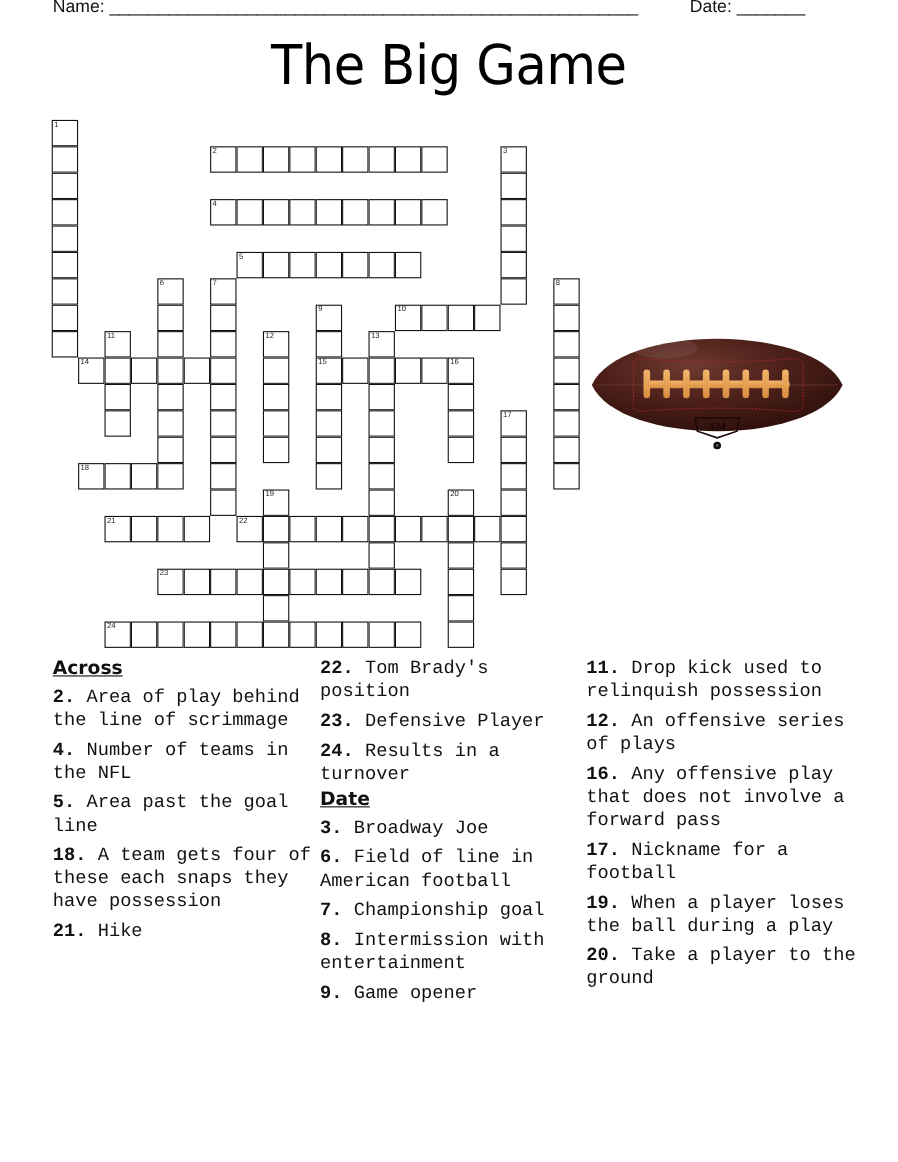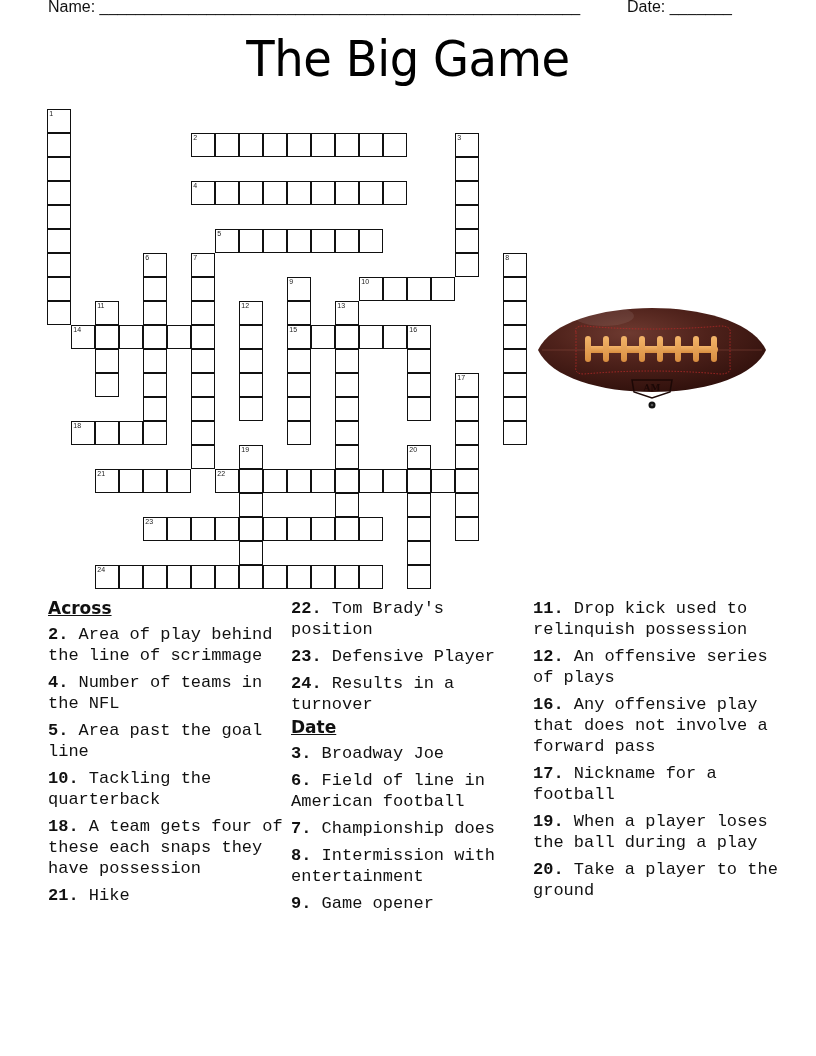--- a/index.html
+++ b/index.html
@@ -269,33 +269,32 @@
     <circle cx="118" cy="119" r="3.5" fill="#111"></circle>
     <circle cx="118" cy="119" r="1.3" fill="#555"></circle>
   </svg>
 </div>
 
 <div class="clues col1">
   <span class="head">Across</span>
   <span class="clue"><b>2.</b> <span>Area of play behind the line of scrimmage</span></span>
   <span class="clue"><b>4.</b> <span>Number of teams in the NFL</span></span>
   <span class="clue"><b>5.</b> <span>Area past the goal line</span></span>
-  <span class="clue"><b>10.</b> <span>Tackling the quarterback</span></span>
   <span class="clue"><b>18.</b> <span>A team gets four of these each snaps they have possession</span></span>
   <span class="clue"><b>21.</b> <span>Hike</span></span>
 </div>
 
 <div class="clues col2">
   <span class="clue"><b>22.</b> <span>Tom Brady's position</span></span>
   <span class="clue"><b>23.</b> <span>Defensive Player</span></span>
   <span class="clue" style="margin-bottom:2px"><b>24.</b> <span>Results in a turnover</span></span>
   <span class="head">Date</span>
   <span class="clue"><b>3.</b> <span>Broadway Joe</span></span>
   <span class="clue"><b>6.</b> <span>Field of line in American football</span></span>
-  <span class="clue"><b>7.</b> <span>Championship does</span></span>
+  <span class="clue"><b>7.</b> <span>Championship goal</span></span>
   <span class="clue"><b>8.</b> <span>Intermission with entertainment</span></span>
   <span class="clue"><b>9.</b> <span>Game opener</span></span>
 </div>
 
 <div class="clues col3">
   <span class="clue"><b>11.</b> <span>Drop kick used to relinquish possession</span></span>
   <span class="clue"><b>12.</b> <span>An offensive series of plays</span></span>
   <span class="clue"><b>16.</b> <span>Any offensive play that does not involve a forward pass</span></span>
   <span class="clue"><b>17.</b> <span>Nickname for a football</span></span>
   <span class="clue"><b>19.</b> <span>When a player loses the ball during a play</span></span>

